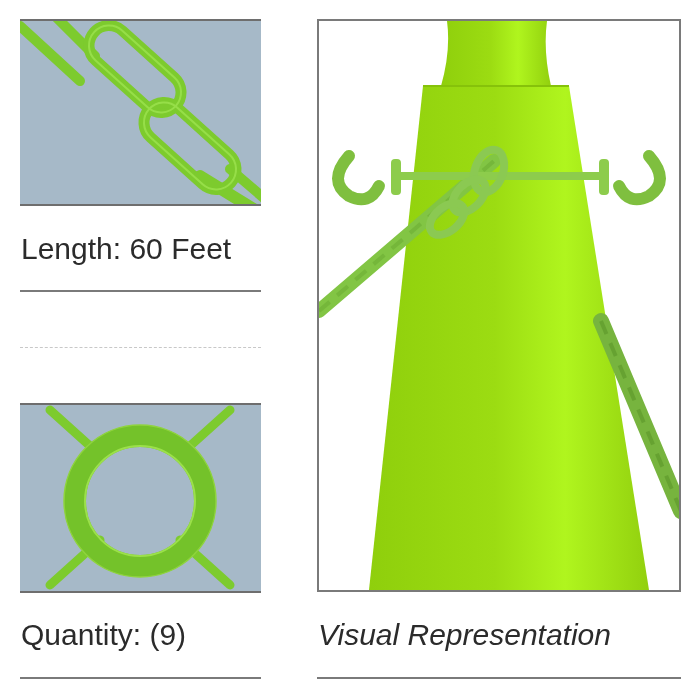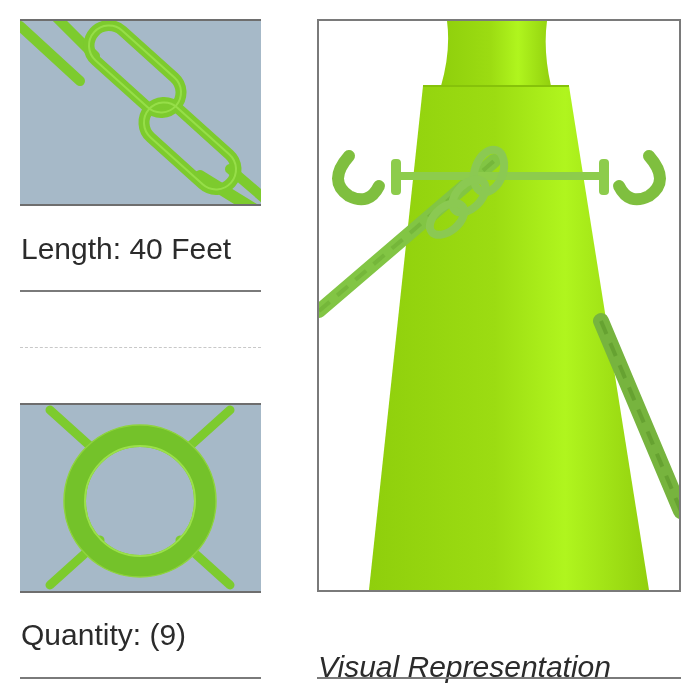--- a/index.html
+++ b/index.html
@@ -3,21 +3,21 @@
 <meta charset="utf-8">
 <style>
   html, body { margin: 0; padding: 0; background: #ffffff; }
   body { width: 700px; height: 700px; position: relative; overflow: hidden;
          font-family: "Liberation Sans", sans-serif; color: #2b2b2b; }
   .abs { position: absolute; }
   .img-panel { background: #a6b9c8; border-top: 2px solid #6e6e6e; border-bottom: 2px solid #6e6e6e; overflow: hidden; }
   .rule { height: 2px; background: #7a7a7a; }
   .dash { border-top: 1.5px dashed #c8c8c8; height: 0; }
   .label { font-size: 30px; line-height: 1; white-space: nowrap; }
-  .italic { font-style: italic; margin-top: 32px; }
+  .italic { font-style: italic; }
   .frame { border: 2px solid #7a7a7a; background: #fff; overflow: hidden; box-sizing: border-box; }
 </style>
 </head>
 <body>
 
 <div class="abs img-panel" style="left:20px; top:19px; width:241px; height:183px;">
   <svg width="241" height="183" viewBox="0 0 241 183">
     <g fill="none" stroke="#7dcb2e" stroke-linecap="round">
       <line x1="0" y1="5" x2="60" y2="60" stroke-width="10"></line>
       <line x1="35" y1="-5" x2="75" y2="35" stroke-width="10"></line>
@@ -26,21 +26,21 @@
       <line x1="180" y1="155" x2="245" y2="195" stroke-width="12"></line>
       <line x1="210" y1="148" x2="245" y2="178" stroke-width="10"></line>
     </g>
     <g fill="none" stroke="#a8ec5a" stroke-width="2" opacity="0.6">
       <rect x="60" y="28" width="110" height="40" rx="20" transform="rotate(42 115 48)"></rect>
       <rect x="115" y="105" width="110" height="40" rx="20" transform="rotate(42 170 125)"></rect>
     </g>
   </svg>
 </div>
 
-<div class="abs label" style="left:21px; top:234px;">Length: 40 Feet</div>
+<div class="abs label" style="left:21px; top:234px;">Length: 60 Feet</div>
 <div class="abs rule" style="left:20px; top:290px; width:241px;"></div>
 <div class="abs dash" style="left:20px; top:347px; width:241px;"></div>
 
 <div class="abs img-panel" style="left:20px; top:403px; width:241px; height:186px;">
   <svg width="241" height="186" viewBox="0 0 241 186">
     <g stroke="#7dcb2e" stroke-width="9" stroke-linecap="round">
       <line x1="30" y1="5" x2="80" y2="50"></line>
       <line x1="210" y1="5" x2="160" y2="50"></line>
       <line x1="30" y1="180" x2="80" y2="135"></line>
       <line x1="210" y1="180" x2="160" y2="135"></line>

